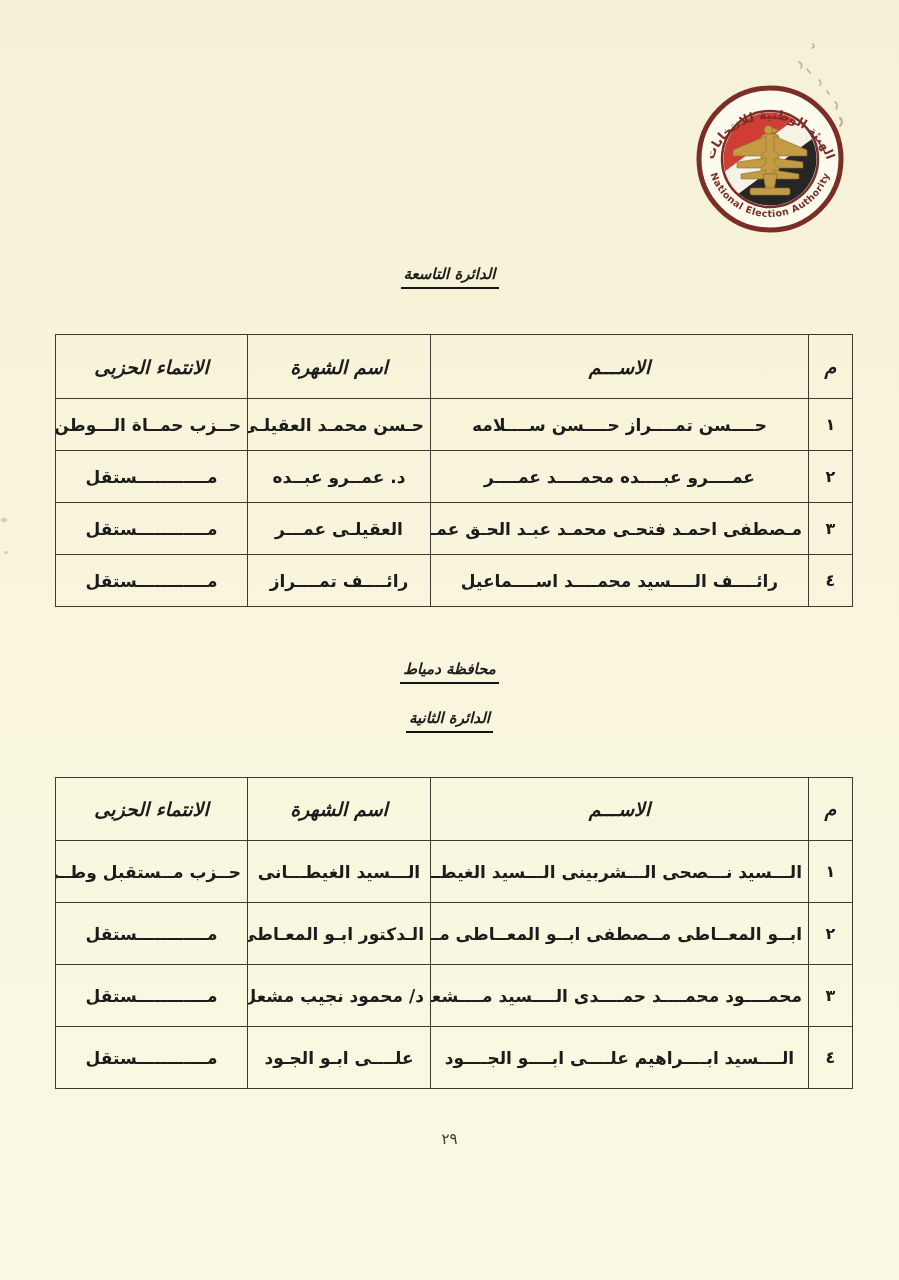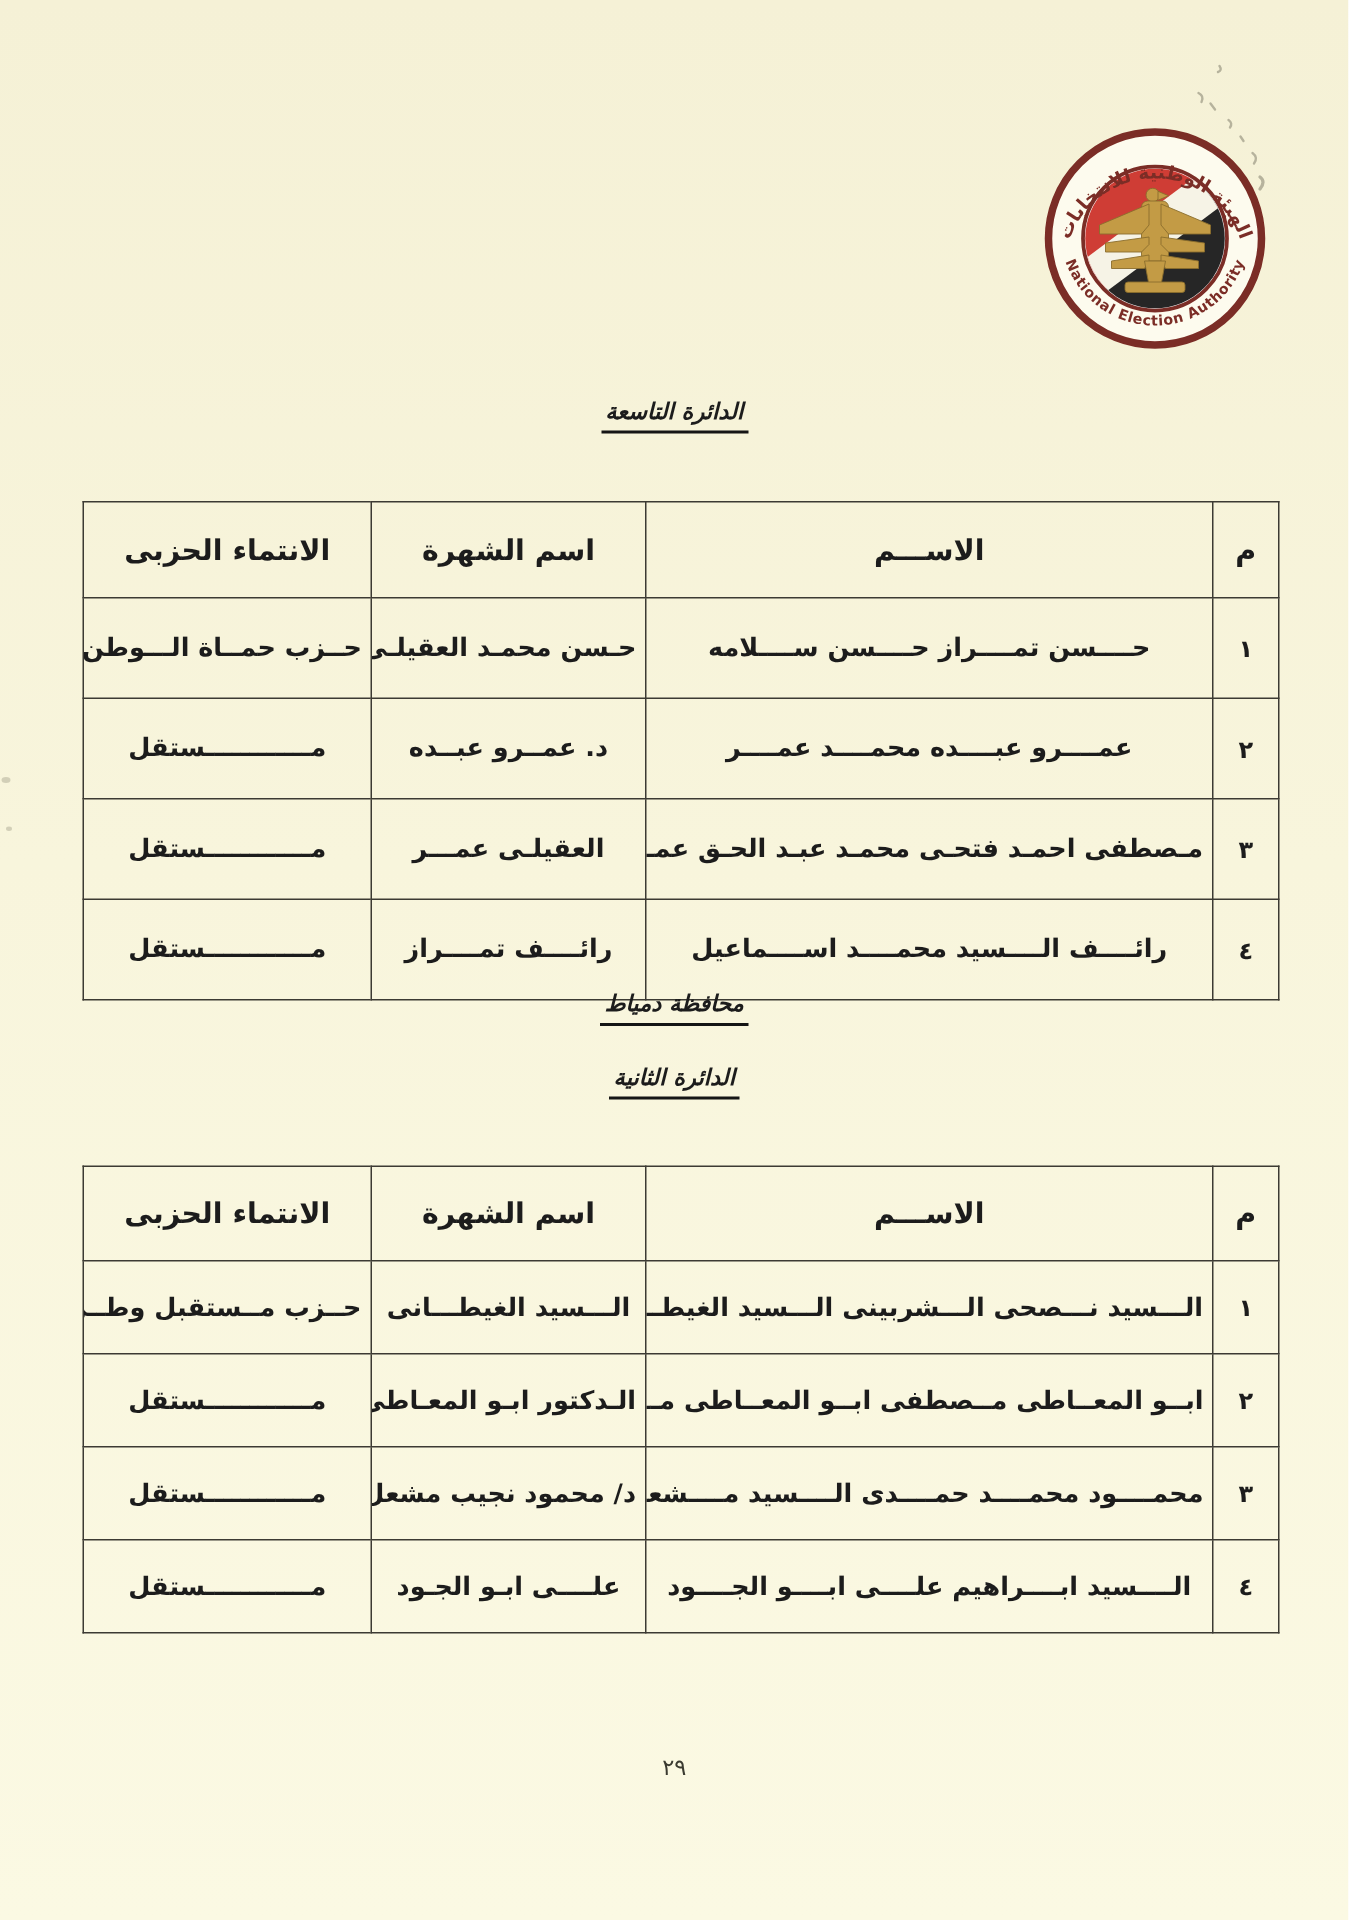--- a/index.html
+++ b/index.html
@@ -33,32 +33,32 @@
     position:absolute; right:46px; width:797px;
     border-collapse:collapse; table-layout:fixed; direction:rtl;
     background:transparent;
   }
   .t1 { top:334px; }
   .t2 { top:777px; }
   th, td {
     border:1.5px solid #3c3a33; text-align:center; vertical-align:middle;
     font-weight:bold; overflow:hidden; white-space:nowrap; padding:2px 6px;
   }
-  th { font-size:19px; }
+  th { font-size:19px; font-style:italic; }
   td { font-size:17px; }
   col.c-num { width:44px; }
   col.c-name { width:378px; }
   col.c-known { width:183px; }
   col.c-party { width:192px; }
-  .t1 th { height:64px; } .t1 td { height:67px; }
+  .t1 th { height:64px; } .t1 td { height:52px; }
   .t2 th { height:63px; } .t2 td { height:62px; }
   td.num { font-size:16px; }
   
   .page-number { position:absolute; top:1130px; left:0; right:0; text-align:center;
-    font-size:15px; color:#3a3a30; letter-spacing:2px;margin-top:39px; }
+    font-size:15px; color:#3a3a30; letter-spacing:2px; }
 </style>
 </head>
 <body>
 
 <div class="page">
 
   <div class="logo">
     <svg viewBox="0 0 150 150" width="150" height="150">
       <circle cx="75" cy="75" r="71" fill="#fdfbee" stroke="#7b2d26" stroke-width="5"></circle>
       <circle cx="75" cy="75" r="48" fill="#ffffff" stroke="#7b2d26" stroke-width="2.5"></circle>

